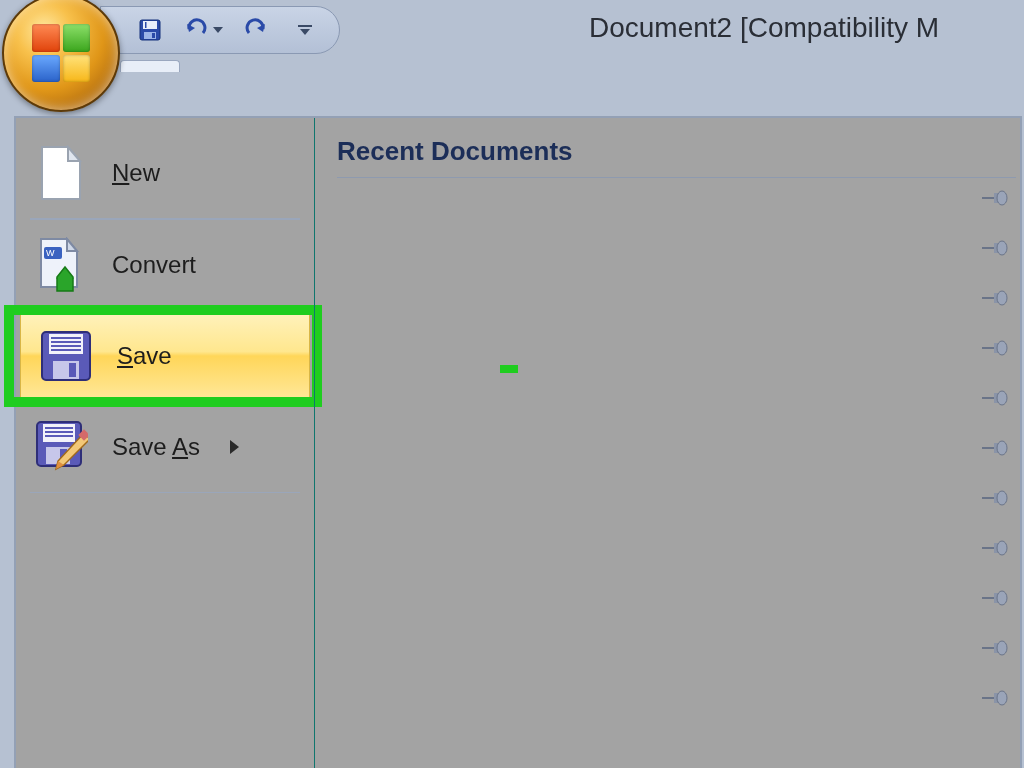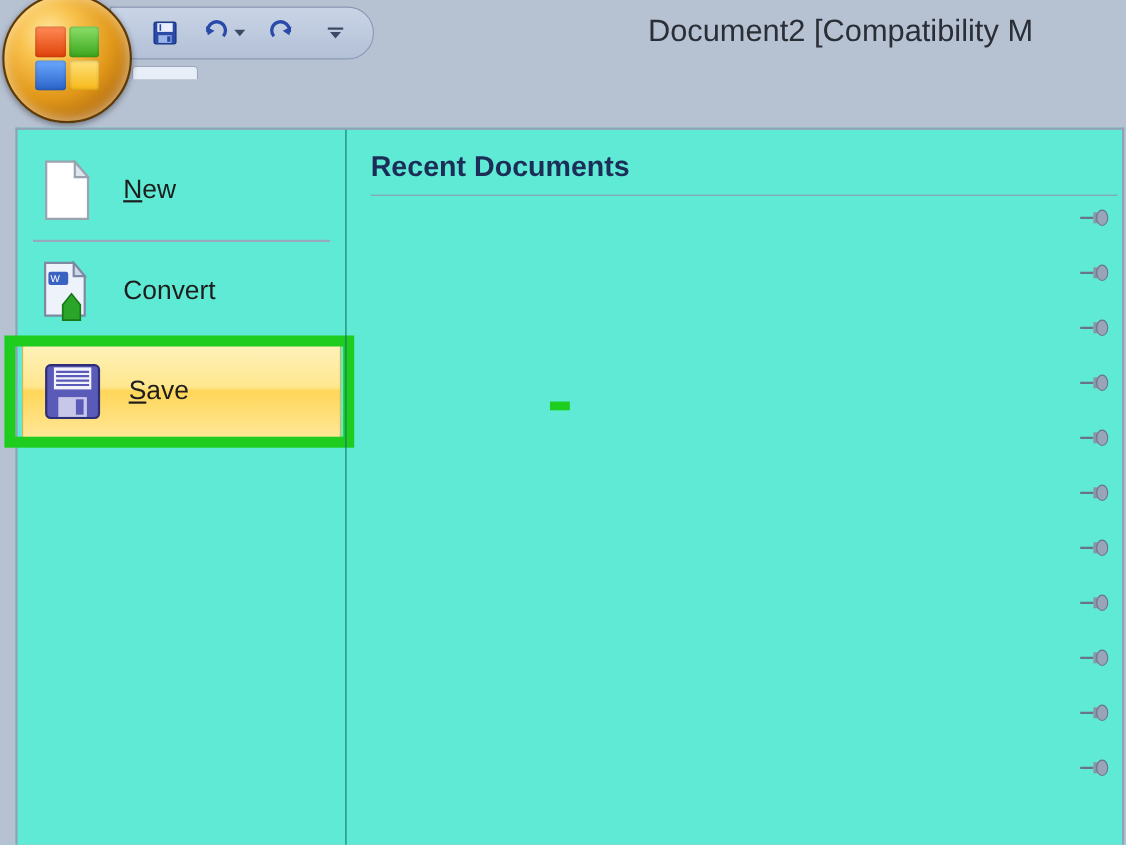--- a/index.html
+++ b/index.html
@@ -100,21 +100,21 @@
     background: #e8eef8;
   }
 
   
   .office-panel {
     position: absolute;
     top: 116px;
     left: 14px;
     right: 2px;
     bottom: 0;
-    background: #5eead4;
+    background: #a3a3a3;
     border: 2px solid #93a0b5;
     border-bottom: none;
     display: flex;
   }
   .panel-left {
     width: 298px;
     padding: 10px 0 0 0;
     display: flex;
     flex-direction: column;
   }
@@ -302,20 +302,38 @@
             <line x1="12" y1="21" x2="42" y2="21" stroke="#5a5ab8" stroke-width="2"></line>
             <rect x="14" y="32" width="26" height="18" fill="#c7c7ea"></rect>
             <rect x="30" y="34" width="7" height="14" fill="#5a5ab8"></rect>
           </svg>
         </div>
         <span class="menu-label"><u>S</u>ave</span>
       </div>
     </div>
     <div class="menu-sep"></div>
 
+    <div class="menu-item">
+      <div class="menu-icon">
+        <svg width="56" height="56">
+          <rect x="3" y="3" width="44" height="44" rx="4" fill="#5a5ab8" stroke="#2e2e78" stroke-width="2"></rect>
+          <rect x="9" y="5" width="32" height="18" fill="#f2f2fa"></rect>
+          <line x1="11" y1="9" x2="39" y2="9" stroke="#5a5ab8" stroke-width="2"></line>
+          <line x1="11" y1="13" x2="39" y2="13" stroke="#5a5ab8" stroke-width="2"></line>
+          <line x1="11" y1="17" x2="39" y2="17" stroke="#5a5ab8" stroke-width="2"></line>
+          <rect x="12" y="28" width="24" height="17" fill="#c7c7ea"></rect>
+          <rect x="26" y="30" width="7" height="13" fill="#5a5ab8"></rect>
+          <path d="M50 14 L56 20 L30 46 L22 50 L24 42 Z" fill="#f2c877" stroke="#a06a1a" stroke-width="1.5"></path>
+          <path d="M22 50 L24 42 L30 46 Z" fill="#e09040"></path>
+          <rect x="46" y="12" width="8" height="8" transform="rotate(45 50 16)" fill="#d46a6a"></rect>
+        </svg>
+      </div>
+      <span class="menu-label">Save <u>A</u>s</span>
+      <span class="submenu-arrow"></span>
+    </div>
     <div class="menu-sep"></div>
 
   </div>
 
   <div class="panel-right">
     <div class="recent-heading">Recent Documents</div>
     <div class="recent-divider"></div>
     <div class="recent-list" id="pin-list">
         <div class="pin">
           <svg width="28" height="20">

